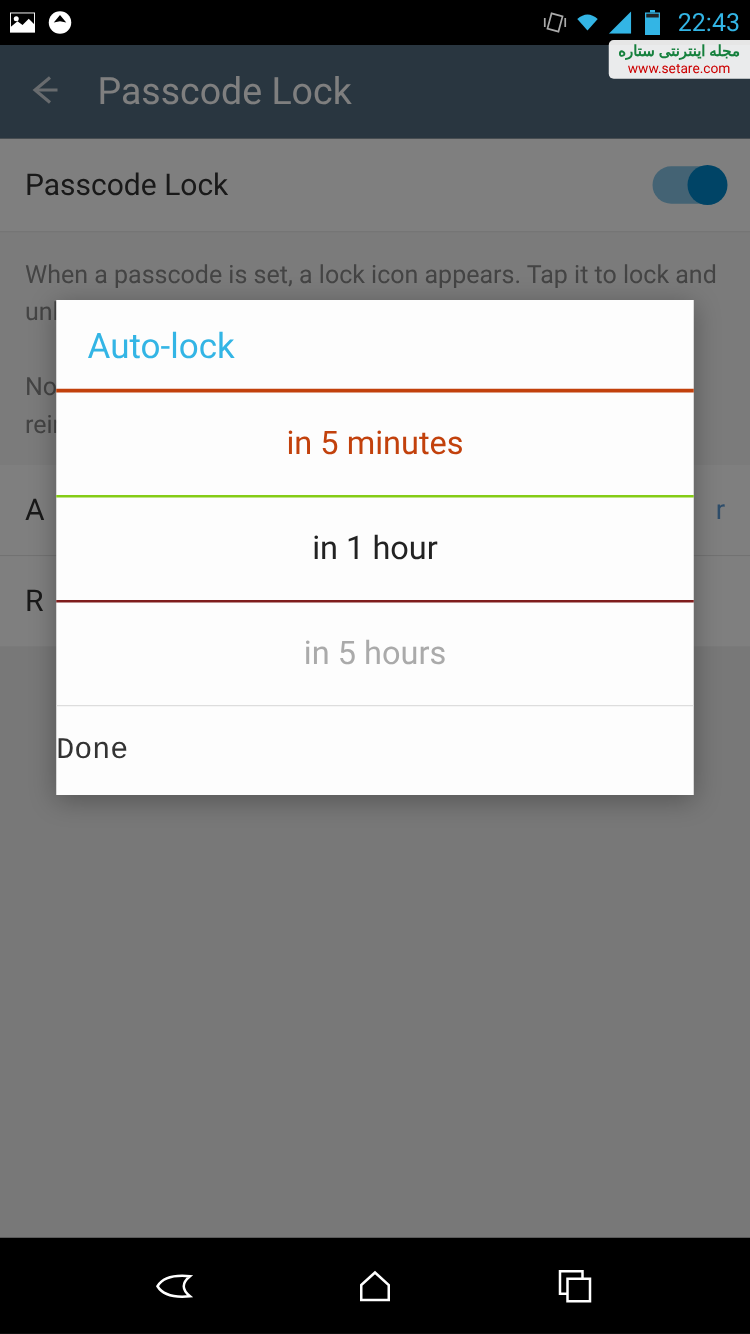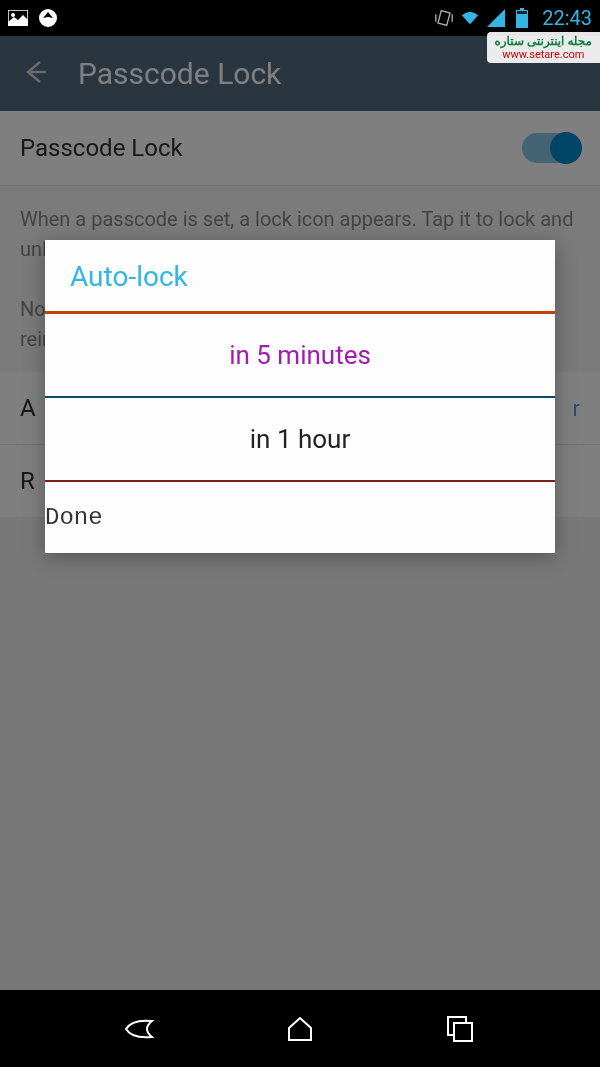--- a/index.html
+++ b/index.html
@@ -132,22 +132,22 @@
       font-size: 28px;
       color: #33b5e5;
       border-bottom: 3px solid #c2410c;
     }
     .picker-option {
       padding: 26px 0;
       text-align: center;
       font-size: 26px;
     }
     .picker-option.dimmed {
-      color: #a21caf;
-      border-bottom: 2px solid #0c4a6e;
+      color: #c2410c;
+      border-bottom: 2px solid #84cc16;
     }
     .picker-option.selected {
       color: #222;
       border-bottom: 2px solid #7f1d1d;
     }
     .picker-option.dimmed-last {
       color: #aaa;
       border-bottom: 1px solid #ddd;
     }
     .dialog-done {
@@ -274,20 +274,21 @@
     <span class="setting-label">R</span>
   </div>
 </div>
 
 <div class="dim-overlay"></div>
 
 <div class="dialog">
   <div class="dialog-title">Auto-lock</div>
   <div class="picker-option dimmed">in 5 minutes</div>
   <div class="picker-option selected">in 1 hour</div>
+  <div class="picker-option dimmed-last">in 5 hours</div>
   <div class="dialog-done">Done</div>
 </div>
 
 <div class="nav-bar">
   <span class="nav-btn">
     <svg width="36" height="28" viewBox="0 0 36 28">
         <path d="M30 6 Q10 4 4 14 Q10 24 30 22 Q20 14 30 6 Z" fill="none" stroke="#fff" stroke-width="2"></path>
       </svg>
   </span>
   <span class="nav-btn">

